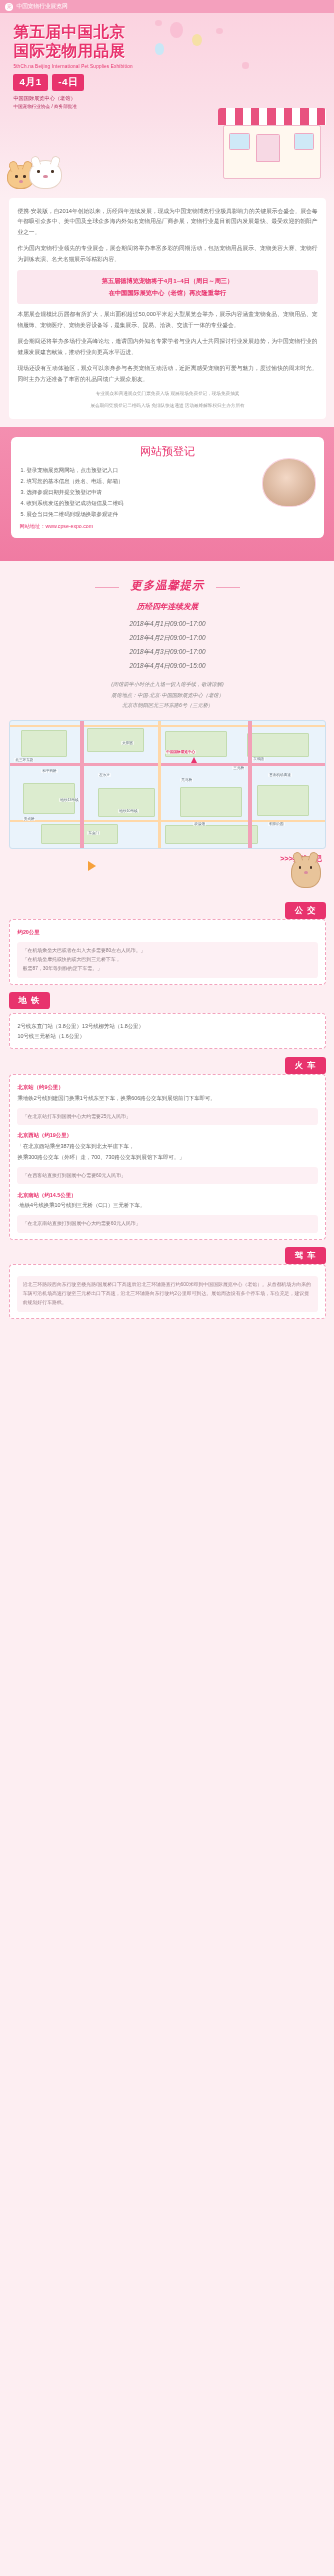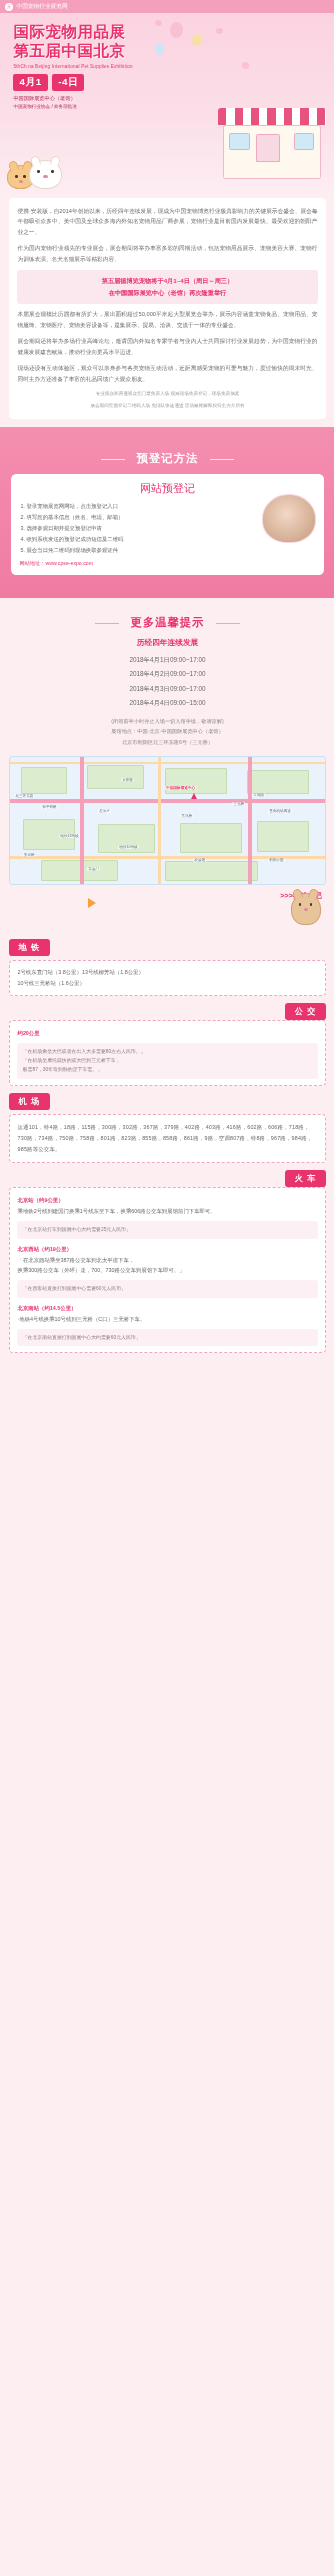--- a/index.html
+++ b/index.html
@@ -189,21 +189,21 @@
   }
   .reg-photo2 {
     position:absolute; right:8.2px; top:19.6px;
     width:54px;height:49px;border-radius:50%;
     background: radial-gradient(circle at 45% 40%, #f0e3d2, #b9a08a);
     border:1.5px solid #f9d3e0;
   }
   .reg-body { padding-right: 62px; }
 
   
-  .tips-band { padding: 4.1px 0 9.3px 0; }
+  .tips-band { padding: 4.1px 0 9.3px 0; font-style: italic; }
   .tips-sub {
     text-align:center; font-size:7.7px; color:#e8336d; font-weight:bold; margin-bottom:5.2px;
   }
   .tips-list { text-align:center; font-size:6.4px; color:#6a6a6a; line-height:2.2; }
   .tips-foot {
     text-align:center; font-size:5.2px; color:#8a8a8a; line-height:2; margin-top:6.2px;
   }
 
   
   .map-wrap {
@@ -270,22 +270,22 @@
   <div class="hero">
     <div class="paw" style="left:155px;top:6.2px;"></div>
     <div class="paw" style="left:216px;top:14.4px;"></div>
     <div class="paw" style="left:242px;top:49px;"></div>
     <div class="balloon b1"></div>
     <div class="balloon b2"></div>
     <div class="balloon b3"></div>
 
     <div class="hero-title-wrap">
       <div class="hero-title">
+        <div>第五届中国北京</div>
         <div>国际宠物用品展</div>
-        <div>第五届中国北京</div>
       </div>
       <div class="hero-sub-en">5thCh.na Beijing International Pet Supplies Exhibition</div>
       <div class="date-row">
         <span class="date-badge">4月1</span>
         <span class="date-badge">-4日</span>
       </div>
       <div class="venue-line">中国国际展览中心（老馆）</div>
       <div class="org-line">中国宠物行业协会 / 商务部批准</div>
     </div>
 
@@ -325,25 +325,20 @@
       <div>在中国国际展览中心（老馆）再次隆重举行</div>
     </div>
     <p>本届展会规模比历届都有所扩大，展出面积超过50,000平米起大型展览会举办，展示内容涵盖宠物食品、宠物用品、宠物服饰、宠物医疗、宠物美容设备等，是集展示、贸易、洽谈、交流于一体的专业盛会。</p>
     <p>展会期间还将举办多场行业高峰论坛，邀请国内外知名专家学者与业内人士共同探讨行业发展趋势，为中国宠物行业的健康发展建言献策，推动行业向更高水平迈进。</p>
     <p>现场还设有互动体验区，观众可以亲身参与各类宠物互动活动，近距离感受宠物的可爱与魅力，度过愉快的周末时光。同时主办方还准备了丰富的礼品回馈广大观众朋友。</p>
     <div class="small-note">专业观众和普通观众凭门票免费入场 观展现场免费登记，现场免费抽奖</div>
     <div class="small-note">展会期间凭预登记二维码入场 免排队快速通道 活动最终解释权归主办方所有</div>
   </div>
 
   <div class="reg-band">
-    <div class="sec-head white">
-      <span class="line"></span>
-      <span class="txt">预登记方法</span>
-      <span class="line"></span>
-    </div>
 
     <div class="reg-card">
       <h3>网站预登记</h3>
       <div class="reg-photo"></div>
       <div class="reg-body">
         <ol>
           <li>1. 登录宠物展览网网站，点击预登记入口</li>
           <li>2. 填写您的基本信息（姓名、电话、邮箱）</li>
           <li>3. 选择参观日期并提交预登记申请</li>
           <li>4. 收到系统发送的预登记成功短信及二维码</li>
@@ -424,60 +419,60 @@
           <div class="pet-ear r" style="border-color:#cfa273;"></div>
           <div class="pet-eye l"></div>
             <div class="pet-eye r"></div>
           <div class="pet-nose"></div>
         </div>
       </div>
     </div>
   </div>
 
   <div class="trans-block">
-    <span class="trans-tab">地 铁</span>
-    <div class="trans-body">
-      <div>2号线东直门站（3.8公里）13号线柳芳站（1.8公里）</div>
-      <div>10号线三元桥站（1.6公里）</div>
-    </div>
-  </div>
-
-  <div class="trans-block">
     <span class="trans-tab right">公 交</span>
     <div class="trans-body">
       <div class="em" style="font-weight:bold;">约20公里</div>
       <div class="note-box">
         <div>「在机场乘坐大巴或者在出入大多需要80左右人民币。」</div>
         <div>「在机场坐摩托或快的或大巴到三元桥下车，</div>
         <div>般需87，30年等到静的定下车需。」</div>
       </div>
     </div>
   </div>
 
   <div class="trans-block">
-    <span class="trans-tab">机 场</span>
+    <span class="trans-tab">地 铁</span>
     <div class="trans-body">
-      <div class="bus-nums">运通101，特4路，18路，115路，300路，302路，367路，379路，402路，403路，416路，602路，606路，718路，730路，734路，750路，758路，801路，823路，855路，858路，861路，9路，空调807路，特8路，967路，984路，985路等公交车。</div>
-    </div>
-  </div>
+      <div>2号线东直门站（3.8公里）13号线柳芳站（1.8公里）</div>
+      <div>10号线三元桥站（1.6公里）</div>
+    </div>
+  </div>
+
 
   <div class="trans-block">
     <span class="trans-tab right">火 车</span>
     <div class="trans-body">
       <div style="font-weight:bold;color:#e8336d;margin-top:1px;">北京站（约9公里）</div>
       <div>乘地铁2号线到建国门换乘1号线东至下车，换乘606路公交车到展馆前门下车即可。</div>
       <div class="note-box">「在北京站打车到国展中心大约需要25元人民币」</div>
 
       <div style="font-weight:bold;color:#e8336d;margin-top:5.2px;">北京西站（约19公里）</div>
       <div>「在北京西站乘坐387路公交车到北太平庄下车，</div>
       <div>换乘300路公交车（外环）走，700、730路公交车到展馆下车即可。」</div>
       <div class="note-box">「在西客站直接打到国展中心需要60元人民币」</div>
 
       <div style="font-weight:bold;color:#e8336d;margin-top:5.2px;">北京南站（约14.5公里）</div>
       <div>·地铁4号线换乘10号线到三元桥（C口）三元桥下车。</div>
       <div class="note-box">「在北京南站直接打到国展中心大约需要60元人民币」</div>
     </div>
   </div>
 
+  <div class="trans-block">
+    <span class="trans-tab right">驾 车</span>
+    <div class="trans-body">
+      <div class="note-box" style="background:#fdf0f4;color:#9a7f88;">沿北三环路段西向东行驶至楼光路/国展桥口下高速后沿北三环辅路直行约600米即到中国国际展览中心（老馆）。从首都机场方向来的车辆可沿机场高速行驶至三元桥出口下高速，沿北三环辅路向东行驶约2公里即可到达。展馆周边设有多个停车场，车位充足，建议提前规划好行车路线。</div>
+    </div>
+  </div>
 
   <div class="footer-space"></div>
 </div>
 
 
 </body></html>

